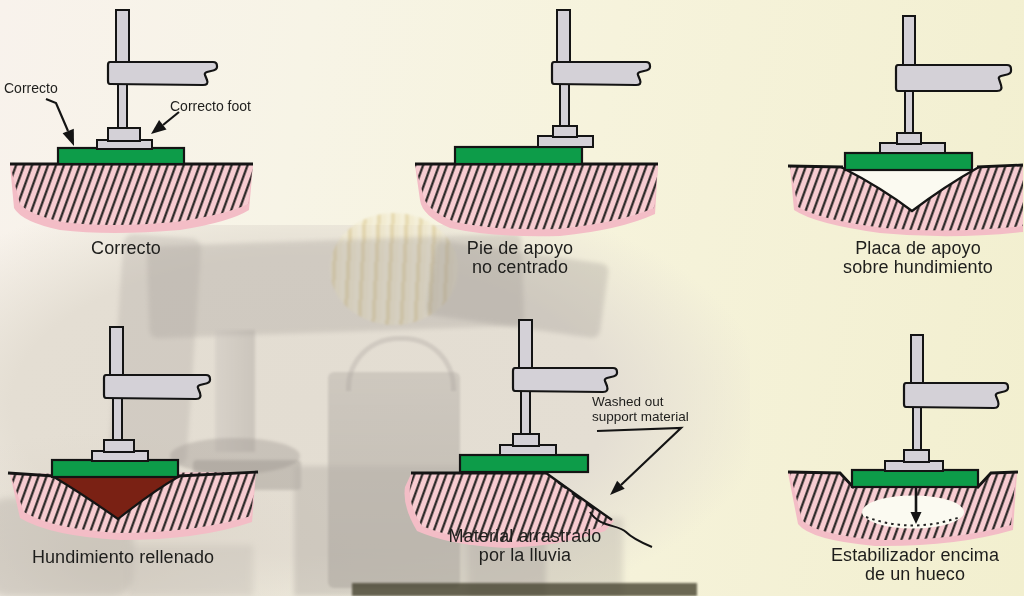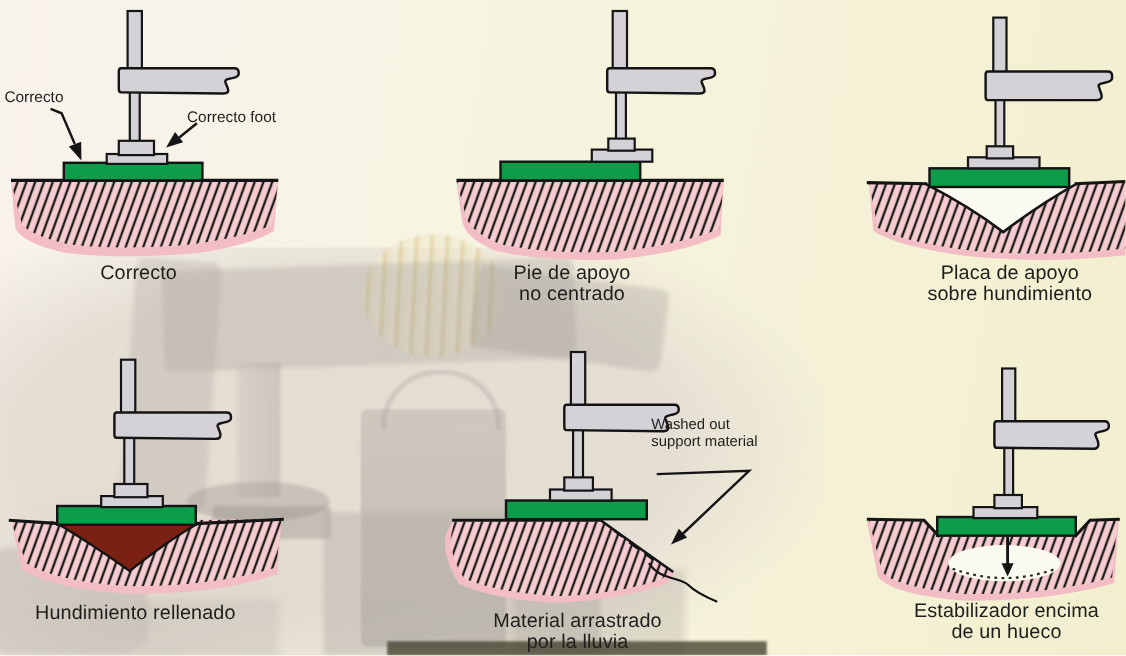--- a/index.html
+++ b/index.html
@@ -164,23 +164,23 @@
       <polygon points="916,524 910.5,512 921.5,512" fill="#141414"></polygon>
     </g>
   </svg>
 
   <div class="cap" style="left:126px;top:239px">Correcto</div>
   <div class="cap" style="left:520px;top:239px">Pie de apoyo
 no centrado</div>
   <div class="cap" style="left:918px;top:239px">Placa de apoyo
 sobre hundimiento</div>
   <div class="cap" style="left:123px;top:548px">Hundimiento rellenado</div>
-  <div class="cap" style="left:525px;top:555px">Material arrastrado
+  <div class="cap" style="left:525px;top:527px">Material arrastrado
 por la lluvia</div>
   <div class="cap" style="left:915px;top:546px">Estabilizador encima
 de un hueco</div>
 
   <div class="callout" style="left:4px;top:81px">Correcto</div>
   <div class="callout" style="left:170px;top:99px">Correcto foot</div>
-  <div class="callout" style="left:592px;top:379px;font-size:13.5px">Washed out
+  <div class="callout" style="left:592px;top:395px;font-size:13.5px">Washed out
 support material</div>
 
 </div>
 
 </body></html>

